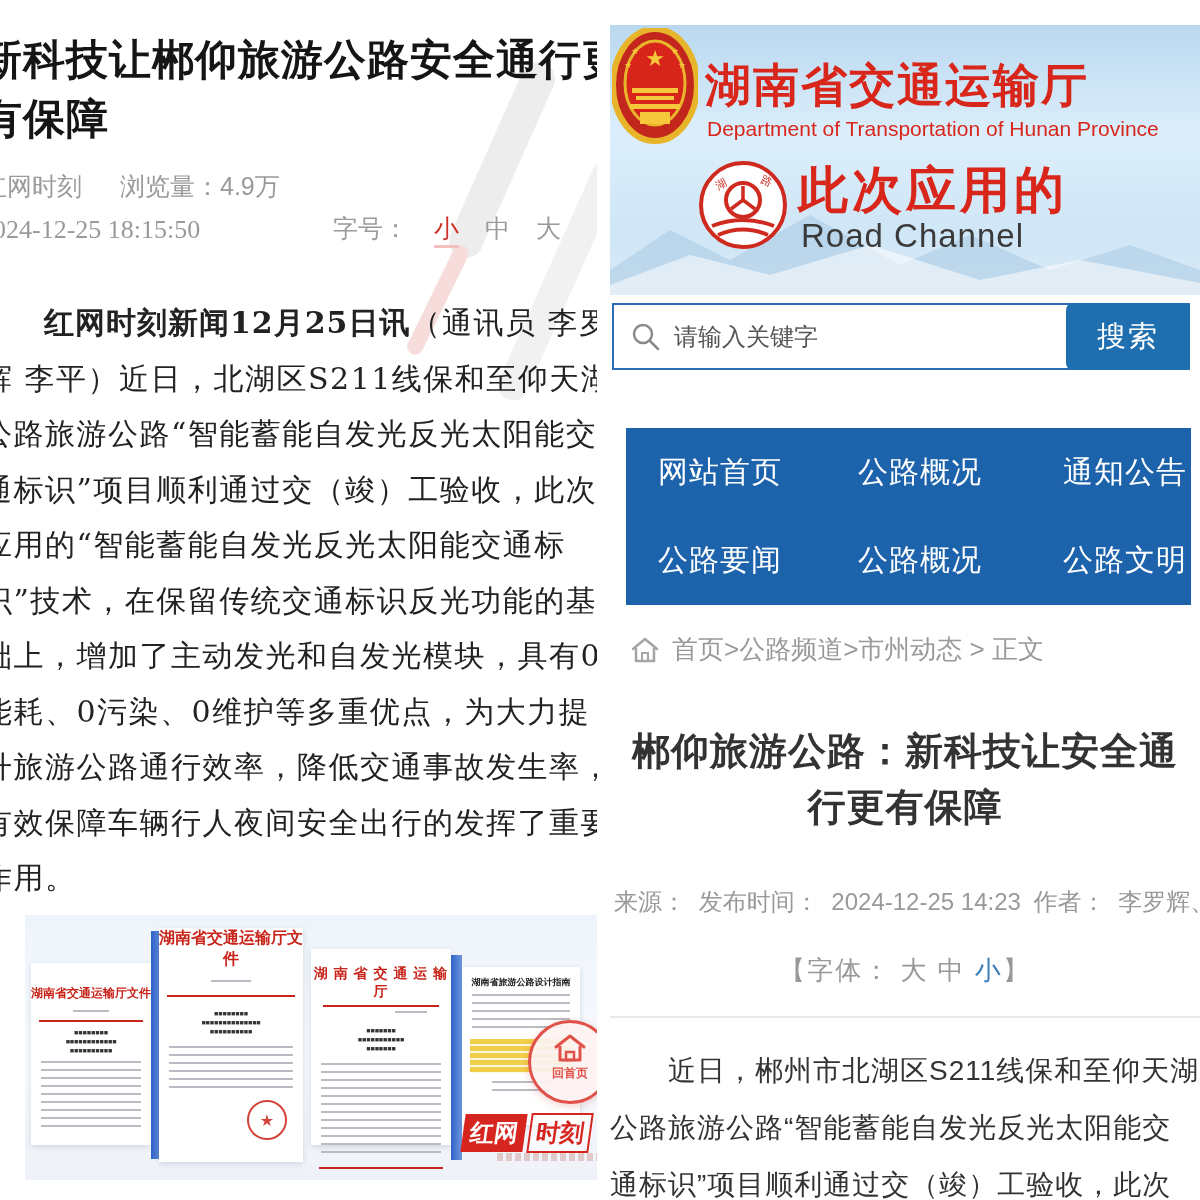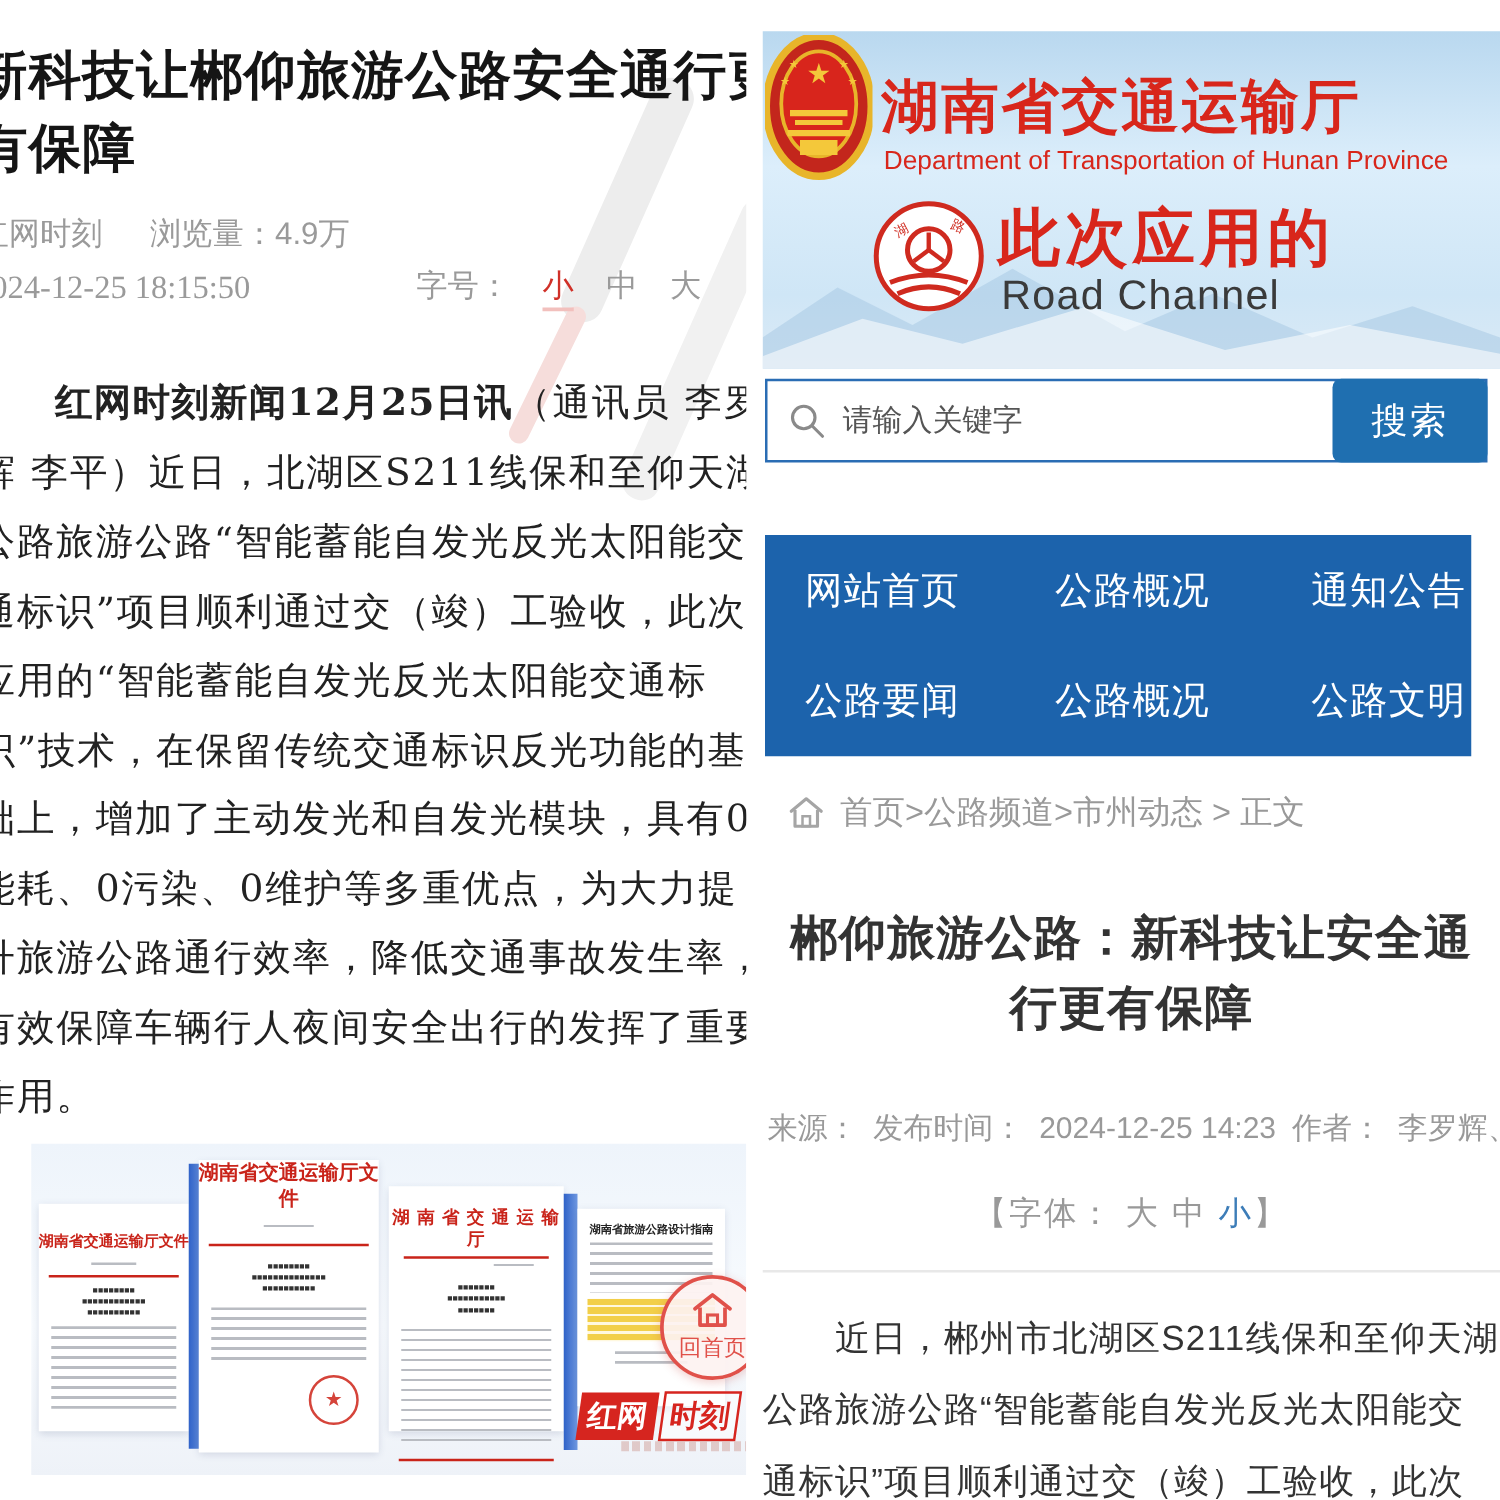--- a/index.html
+++ b/index.html
@@ -47,21 +47,21 @@
   .ylines { margin:5px 8px 0 8px;
             background:repeating-linear-gradient(180deg,#f2cf49 0 5px,#fff8df 5px 7px); }
   .seal { position:absolute; width:40px; height:40px; border:2px solid #d5443a;
           border-radius:50%; color:#d5443a; font-size:16px; text-align:center;
           line-height:38px; background:rgba(255,255,255,.6); }
   .home-badge { position:absolute; left:503px; top:105px; width:84px; height:84px;
                 border:3px solid #e0514a; border-radius:50%;
                 background:rgba(253,242,241,.92); text-align:center;
                 box-shadow:0 2px 8px rgba(200,60,50,.25); cursor:pointer; }
   .home-badge svg { margin-top:10px; }
-  .home-badge .txt { color:#e0514a; font-weight:normal; font-size:18px; margin-top:-2px; }
+  .home-badge .txt { color:#e0514a; font-weight:bold; font-size:12px; margin-top:-2px; }
   .rednet-logo { position:absolute; left:438px; top:198px; transform:skewX(-8deg);
                  white-space:nowrap; }
   .rednet-logo .b1 { display:inline-block; background:#d6251f; color:#fff;
                      font-weight:bold; font-size:24px; padding:3px 7px; }
   .rednet-logo .b2 { display:inline-block; color:#d6251f; font-weight:bold; font-size:24px;
                      padding:2px 5px; border:2px solid #d6251f; background:rgba(255,255,255,.5);
                      margin-left:4px; }
   .rednet-sub { position:absolute; left:472px; top:238px; width:100px; height:8px;
                 background:repeating-linear-gradient(90deg,#d9b7b4 0 6px,transparent 6px 9px);
                 opacity:.7; }
@@ -88,21 +88,21 @@
                 border:2px solid #2a6db4; background:#fff; display:flex; align-items:center; }
   .search-row .mag { margin-left:16px; }
   .search-input { border:none; outline:none; flex:1; font-size:24px; color:#333;
                   margin-left:12px; font-family:"Liberation Sans",sans-serif; min-width:0; }
   .search-input::placeholder { color:#555; }
   .search-btn { position:absolute; right:-2px; top:-2px; width:124px; height:67px;
                 background:#1f6fb0; color:#fff; font-size:29px; letter-spacing:2px;
                 border:none; border-radius:7px; cursor:pointer;
                 font-family:"Liberation Sans",sans-serif; }
 
-  .nav { position:absolute; left:2px; top:428px; width:565px; height:177px;
+  .nav { position:absolute; left:16px; top:428px; width:565px; height:177px;
          background:#1c63ac; display:grid;
          grid-template-columns:200px 205px 160px; grid-template-rows:1fr 1fr;
          padding-left:32px; align-items:center; }
   .nav .item { color:#fff; font-size:30px; letter-spacing:1px; cursor:pointer; }
 
   .breadcrumb { position:absolute; left:20px; top:632px; display:flex; align-items:center;
                 color:#999; font-size:26px; }
   .breadcrumb svg { margin-right:12px; }
 
   .r-title { position:absolute; left:10px; top:723px; width:570px; text-align:center;
@@ -169,21 +169,21 @@
     <div class="doc" style="left:286px; top:34px; width:140px; height:196px;">
       <div class="doc-title-red" style="font-size:14px; margin-top:16px; letter-spacing:1px;">湖 南 省 交 通 运 输 厅</div>
       <div class="redrule" style="margin:4px 12px;"></div>
       <div class="glines" style="height:5px; margin:4px 24px 0 84px;"></div>
       <div class="tinybold" style="margin-top:10px;">■■■■■■■<br>■■■■■■■■■■■<br>■■■■■■■</div>
       <div class="glines" style="height:92px; margin-top:10px;"></div>
       <div class="redrule" style="margin-top:12px;"></div>
     </div>
     <div class="spine" style="left:426px; top:40px; width:11px; height:205px;"></div>
 
-    <div class="doc" style="left:437px; top:52px; width:118px; height:158px;">
+    <div class="doc" style="left:437px; top:52px; width:118px; height:158px;font-family:Liberation Mono, monospace;">
       <div class="tinybold" style="font-size:9px; margin-top:12px; color:#222;">湖南省旅游公路设计指南</div>
       <div class="glines" style="height:40px; margin-top:6px;"></div>
       <div class="ylines" style="height:34px;"></div>
       <div class="glines" style="height:10px; margin:8px 30px 0 30px;"></div>
     </div>
 
     <div class="home-badge">
       <svg width="34" height="30" viewBox="0 0 34 30">
         <path d="M3 14 L17 3 L31 14" fill="none" stroke="#e0514a" stroke-width="3" stroke-linecap="round" stroke-linejoin="round"></path>
         <path d="M7 13 L7 27 L27 27 L27 13" fill="none" stroke="#e0514a" stroke-width="3" stroke-linejoin="round"></path>

